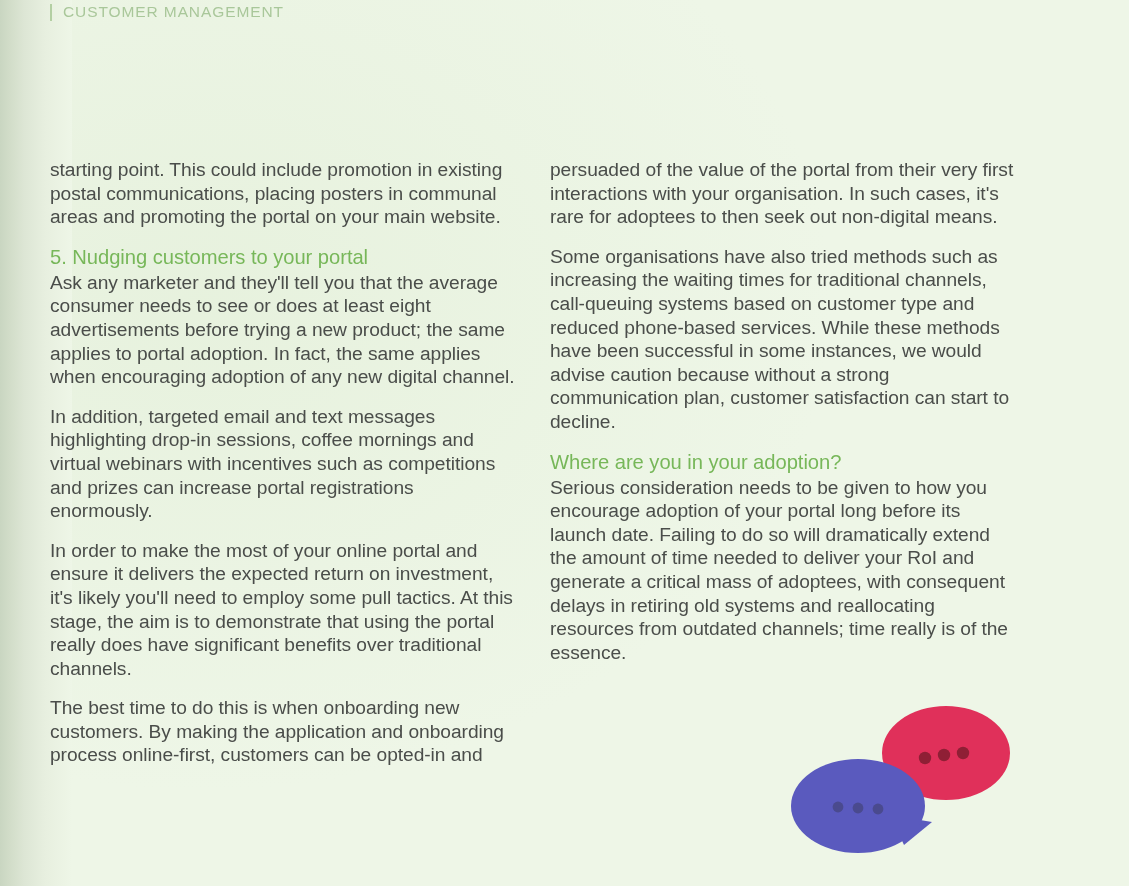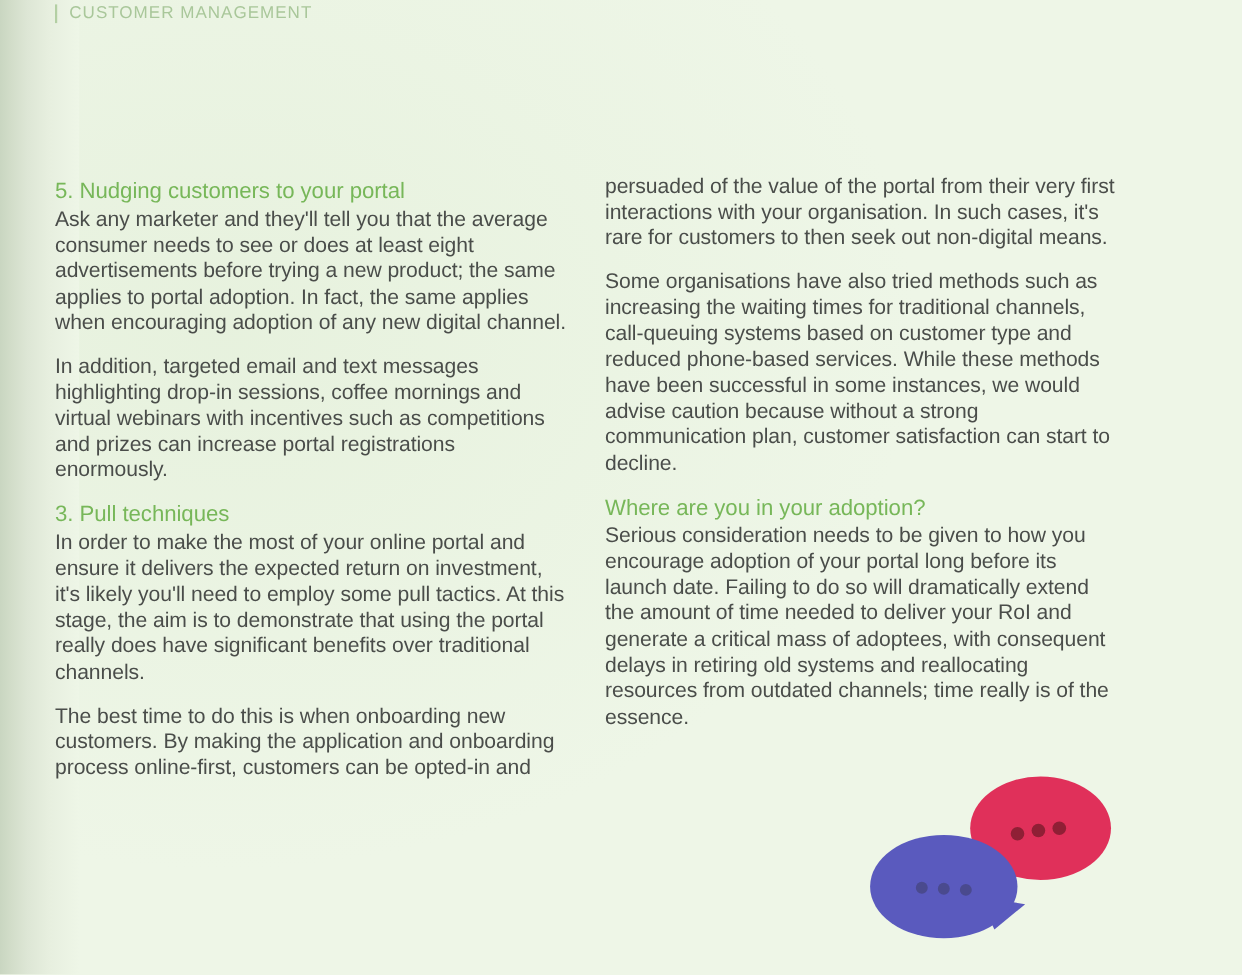--- a/index.html
+++ b/index.html
@@ -139,35 +139,35 @@
   <div id="gutter-shadow"></div>
 
   <div id="running-header">
     <span class="header-rule"></span>
     <span class="header-title">CUSTOMER MANAGEMENT</span>
   </div>
 
   <div id="columns">
 
     <div class="column">
+      <p class="body-par">starting point. This could include promotion in existing postal communications, placing posters in communal areas and promoting the portal on your main website.</p>
 
       <h3 class="sub-head">5. Nudging customers to your portal</h3>
       <p class="body-par">Ask any marketer and they'll tell you that the average consumer needs to see or does at least eight advertisements before trying a new product; the same applies to portal adoption. In fact, the same applies when encouraging adoption of any new digital channel.</p>
 
 
       <p class="body-par">In addition, targeted email and text messages highlighting drop-in sessions, coffee mornings and virtual webinars with incentives such as competitions and prizes can increase portal registrations enormously.</p>
 
-      <h3 class="sub-head">3. Pull techniques</h3>
       <p class="body-par">In order to make the most of your online portal and ensure it delivers the expected return on investment, it's likely you'll need to employ some pull tactics. At this stage, the aim is to demonstrate that using the portal really does have significant benefits over traditional channels.</p>
 
       <p class="body-par tight">The best time to do this is when onboarding new customers. By making the application and onboarding process online-first, customers can be opted-in and</p>
     </div>
 
     <div class="column">
-      <p class="body-par">persuaded of the value of the portal from their very first interactions with your organisation. In such cases, it's rare for customers to then seek out non-digital means.</p>
+      <p class="body-par">persuaded of the value of the portal from their very first interactions with your organisation. In such cases, it's rare for adoptees to then seek out non-digital means.</p>
 
       <p class="body-par">Some organisations have also tried methods such as increasing the waiting times for traditional channels, call-queuing systems based on customer type and reduced phone-based services. While these methods have been successful in some instances, we would advise caution because without a strong communication plan, customer satisfaction can start to decline.</p>
 
       <h3 class="sub-head">Where are you in your adoption?</h3>
       <p class="body-par">Serious consideration needs to be given to how you encourage adoption of your portal long before its launch date. Failing to do so will dramatically extend the amount of time needed to deliver your RoI and generate a critical mass of adoptees, with consequent delays in retiring old systems and reallocating resources from outdated channels; time really is of the essence.</p>
 
     </div>
 
   </div>
 

